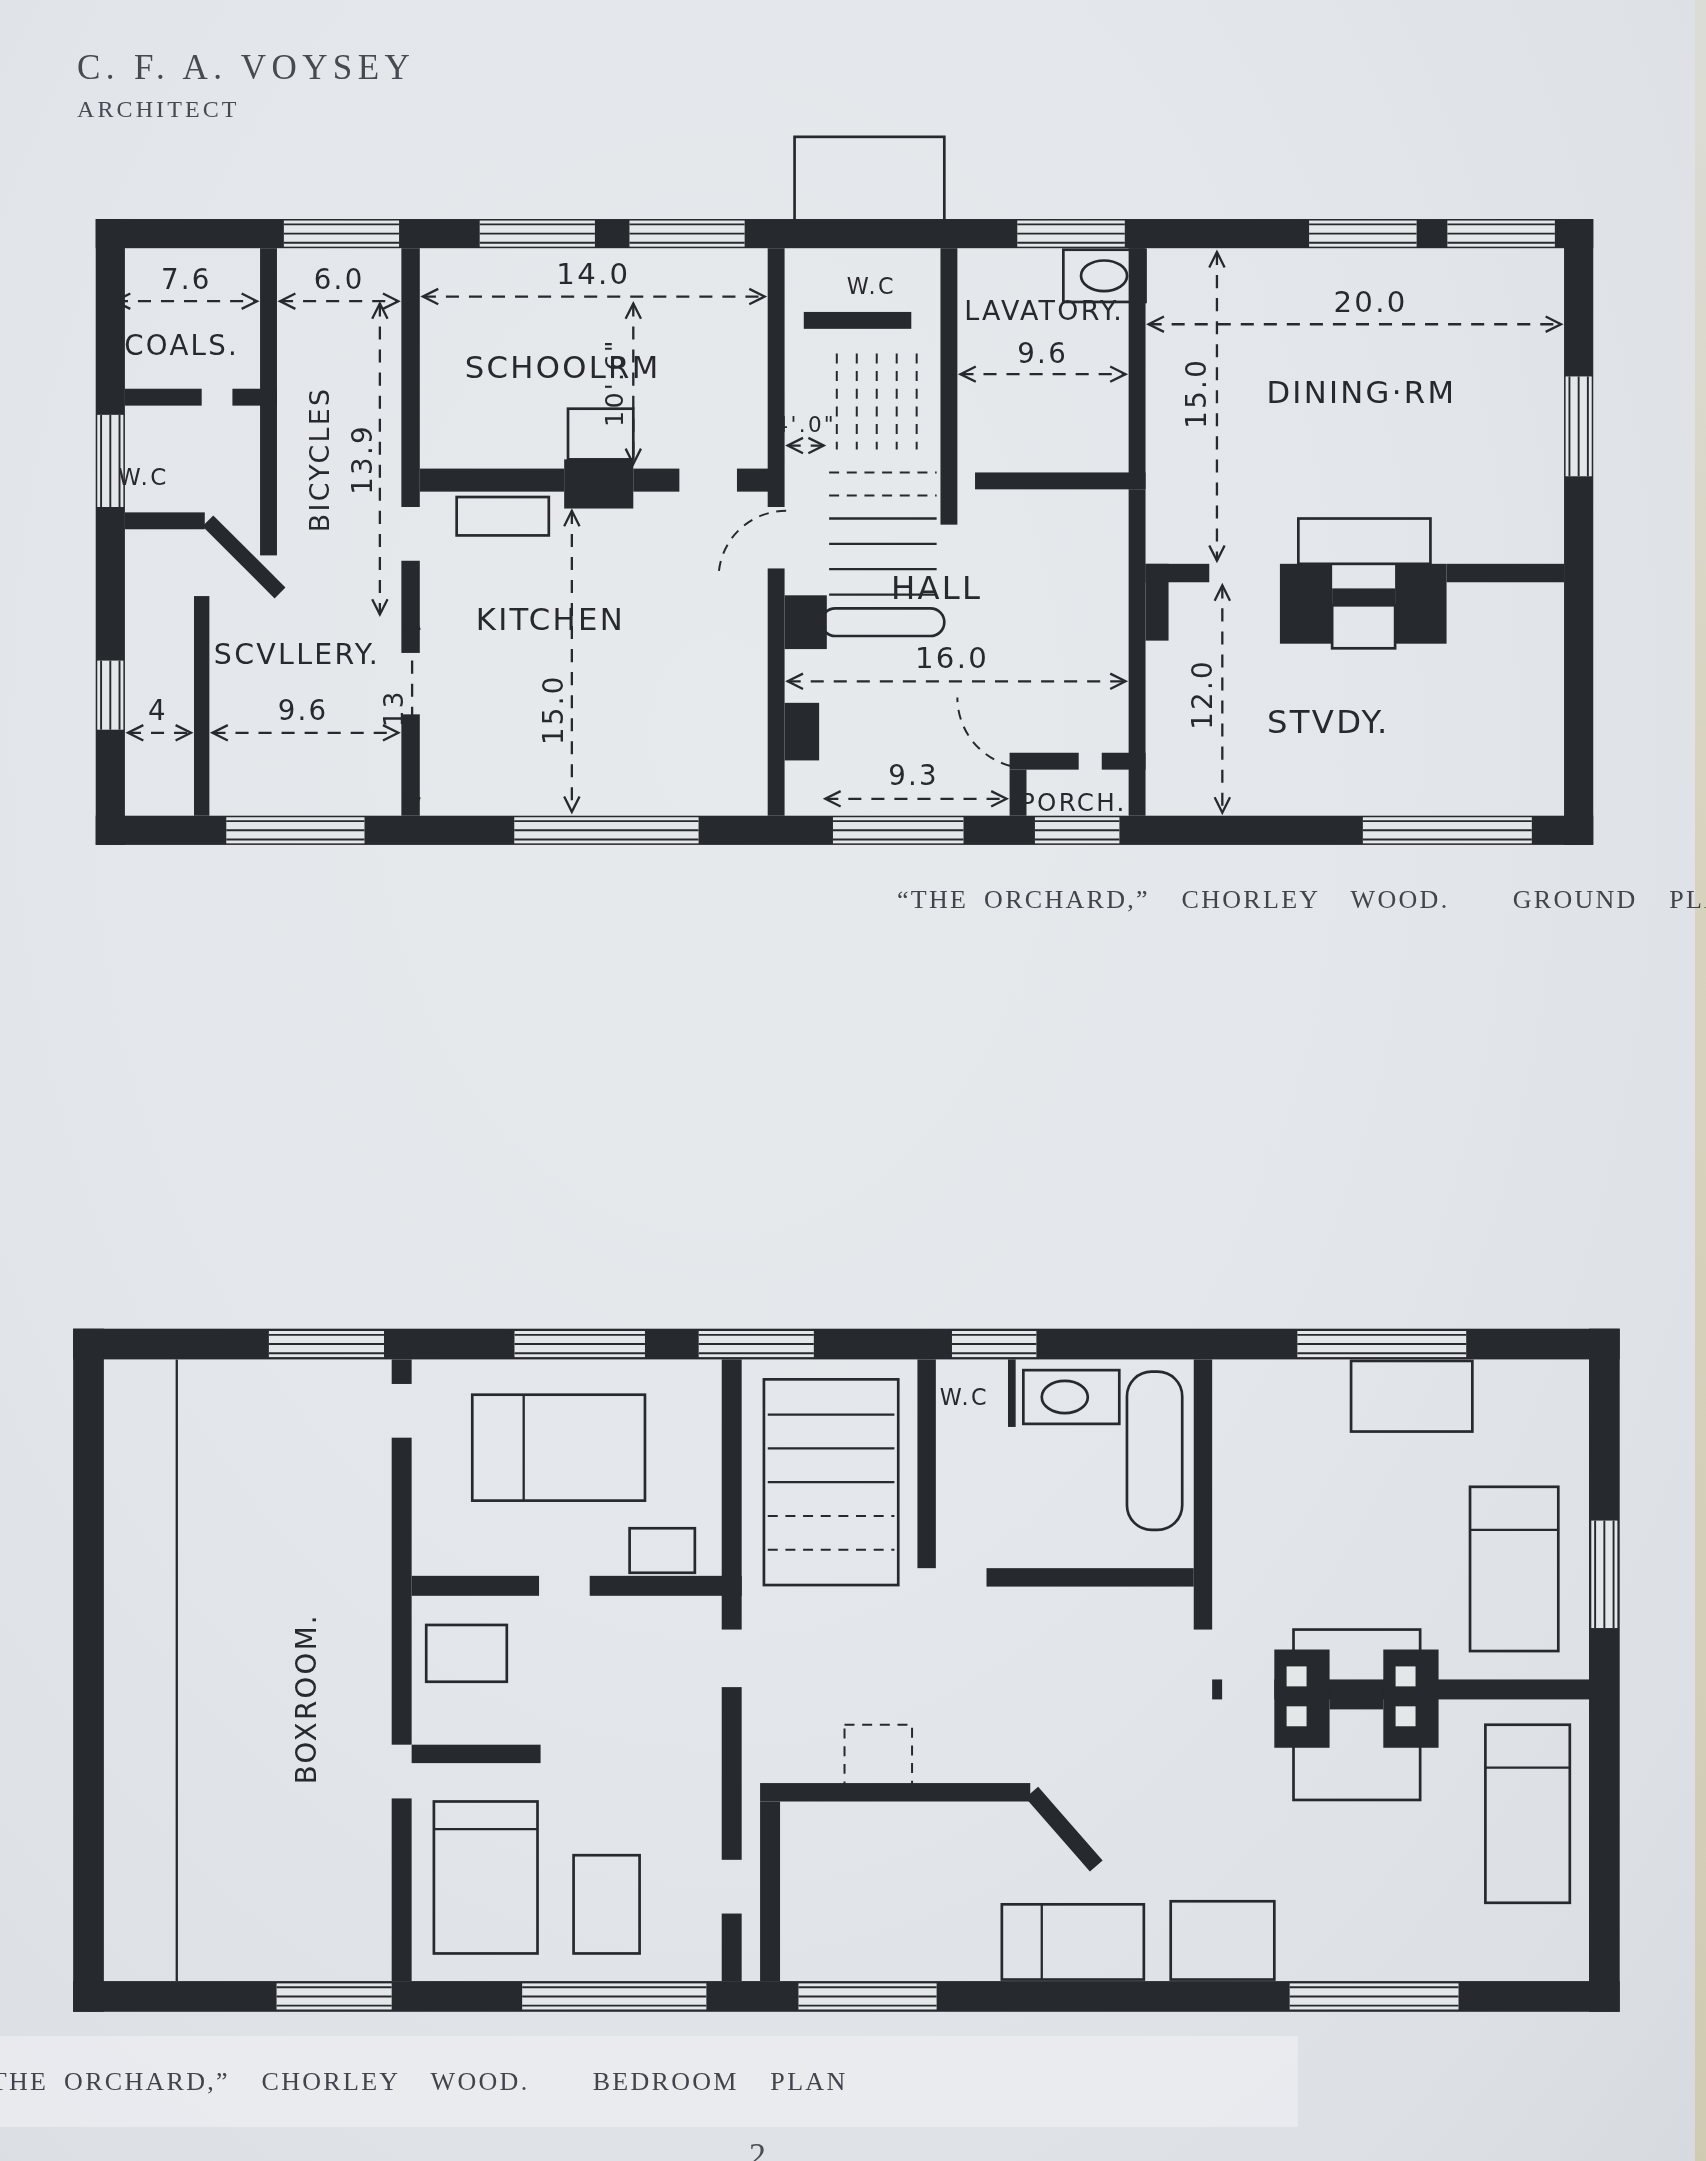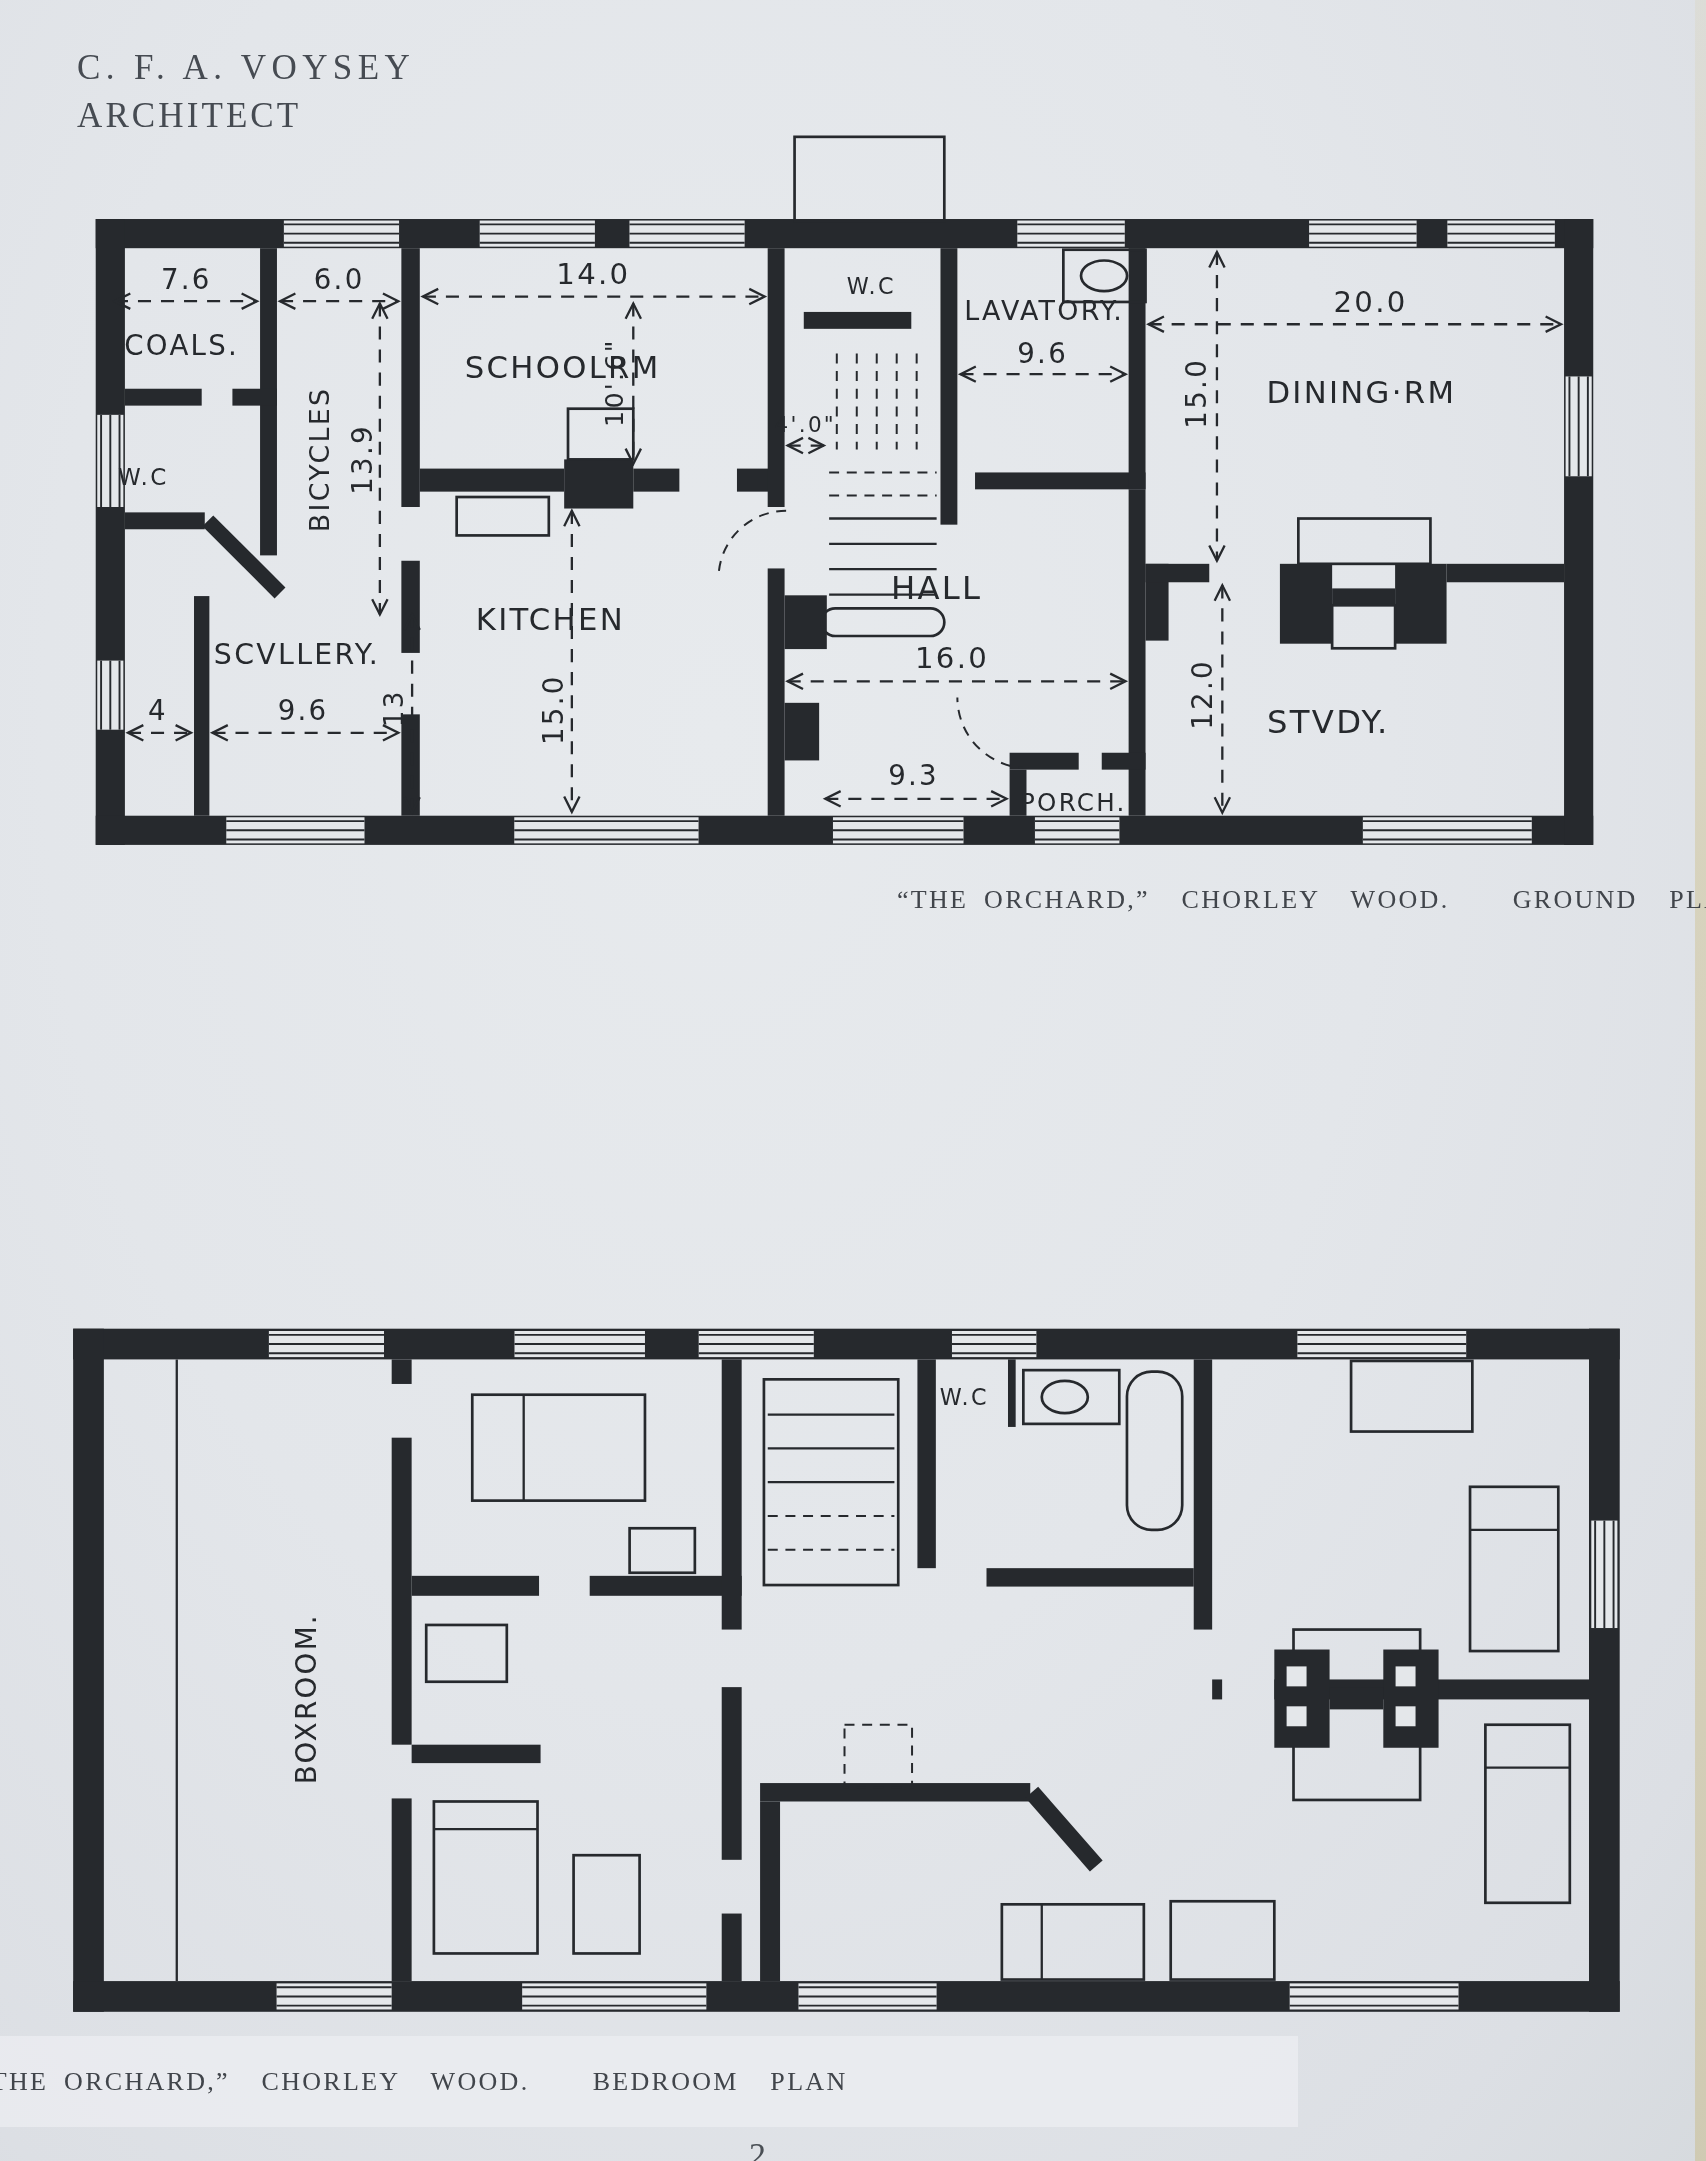--- a/index.html
+++ b/index.html
@@ -5,21 +5,21 @@
   html,body{margin:0;padding:0;background:#d8dbdf;}
   #page{
     position:relative;width:1706px;height:2161px;overflow:hidden;
     background:radial-gradient(ellipse at 42% 34%, #e7eaed 0%, #e3e6ea 48%, #dcdfe4 86%, #d6dade 100%);
     font-family:"DejaVu Sans", sans-serif;color:#26292d;
   }
   #page-edge{position:absolute;right:0;top:0;width:10.7px;height:100%;
     background:linear-gradient(180deg, rgba(216,208,174,.25), rgba(209,198,156,.55) 40%, rgba(203,192,150,.6));}
   .hdr{position:absolute;left:77px;top:48px;font-family:"Liberation Serif", serif;color:#464b52;}
   .hdr .l1{font-size:35px;letter-spacing:5.4px;}
-  .hdr .l2{font-size:35px;letter-spacing:3.1px;margin-top:7.7px;}
+  .hdr .l2{font-size:24px;letter-spacing:3.1px;margin-top:7.7px;}
   .caption{position:absolute;font-family:"Liberation Serif", serif;font-size:26px;color:#41454b;
     letter-spacing:2.3px;word-spacing:7px;white-space:pre;}
   #cap-ground{left:897px;top:885px;}
   #cap-bed-band{position:absolute;left:0;top:2036px;width:1298px;height:91px;background:rgba(236,238,241,.75);}
   #cap-bed{left:-23px;top:2067px;}
   #pagenum{position:absolute;left:749px;top:2136px;font-family:"Liberation Serif", serif;font-size:34px;color:#4a4f55;}
   svg{position:absolute;overflow:visible;}
   #gp{left:65px;top:123px;}
   #bp{left:46px;top:1298px;}
   .w{fill:#26292d;}

